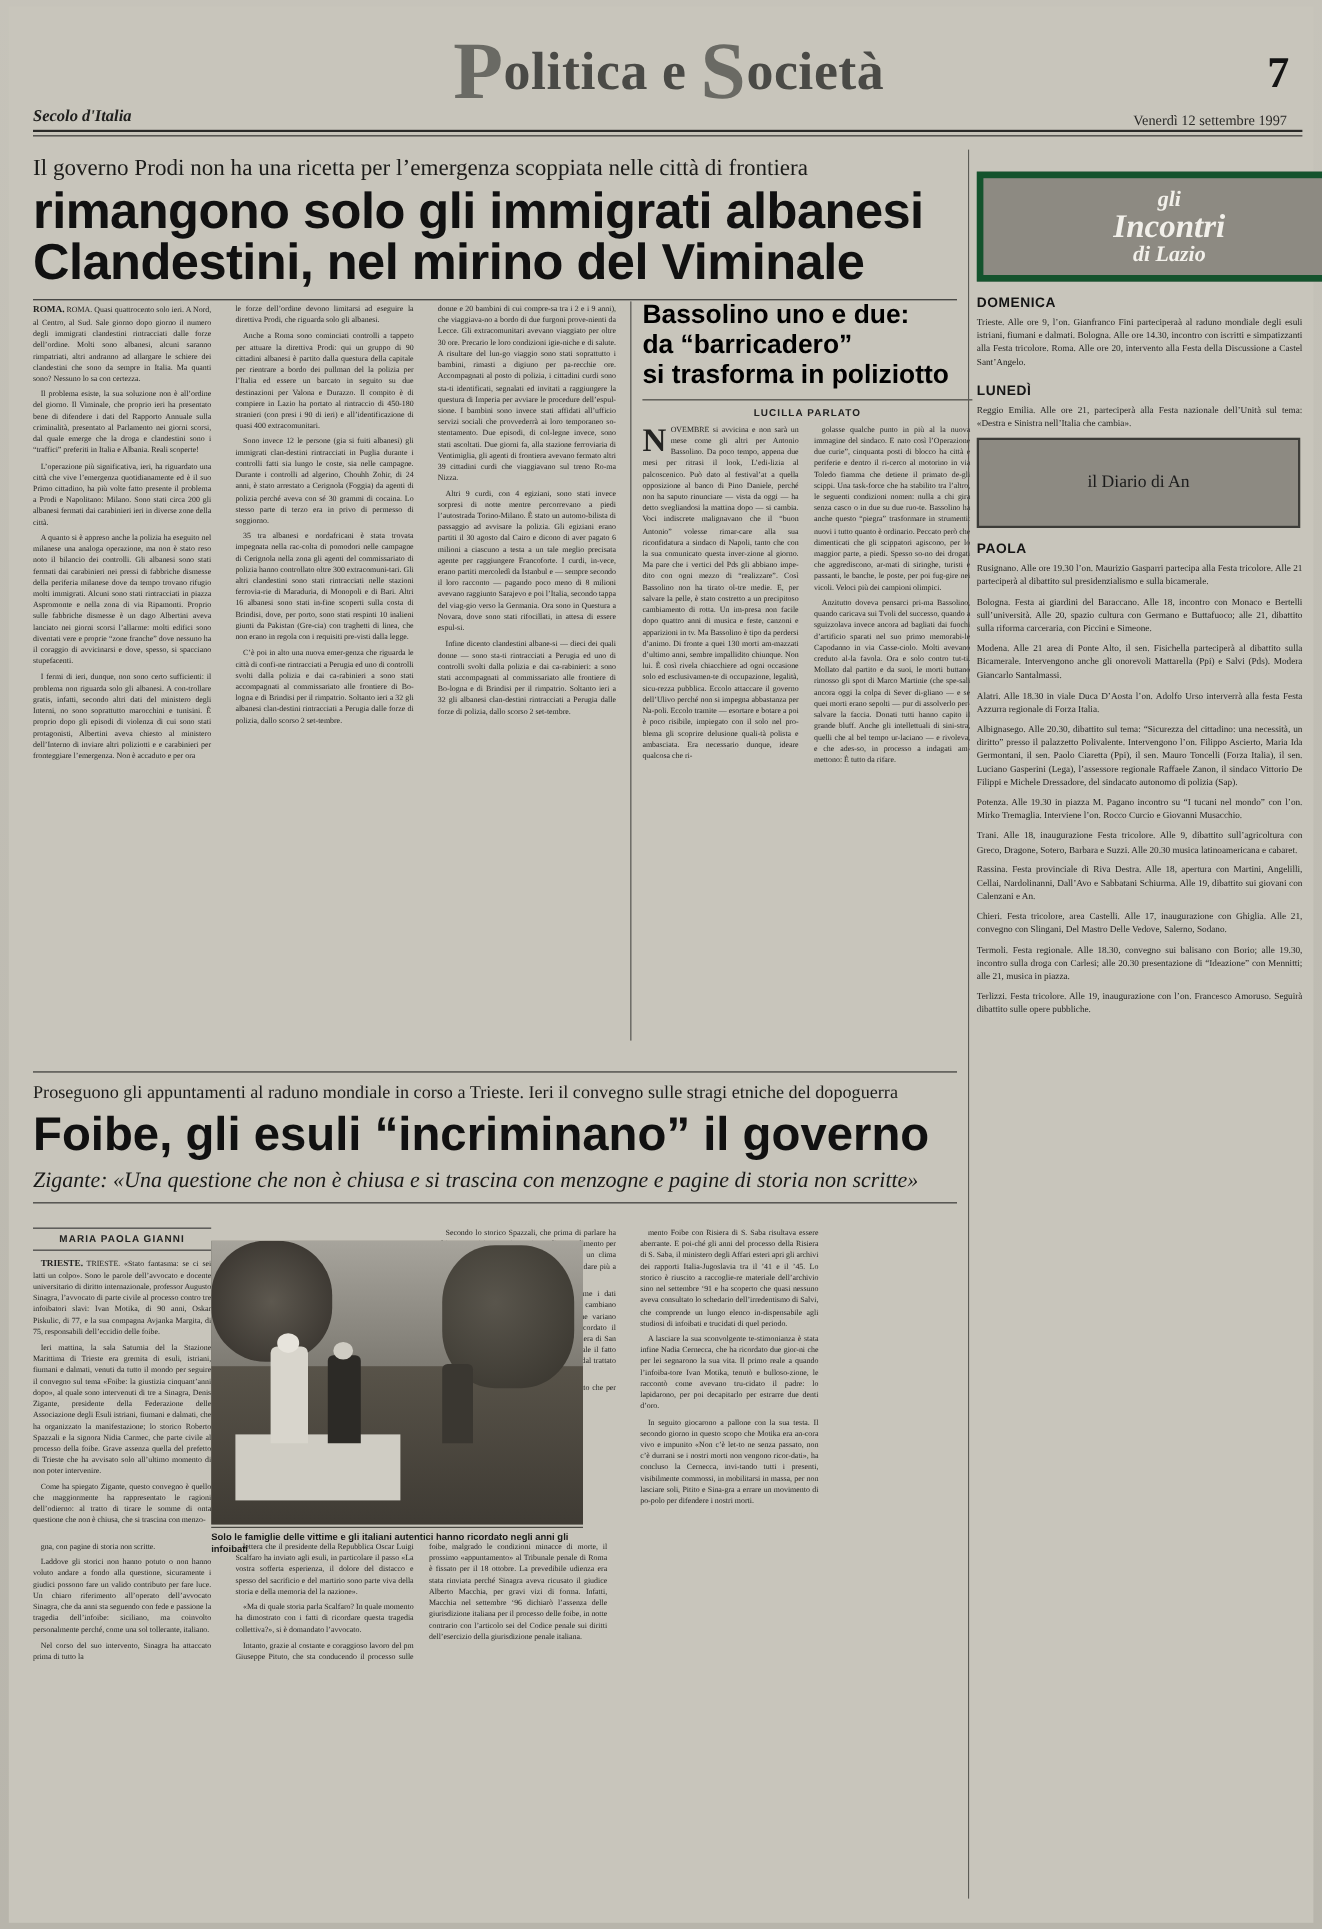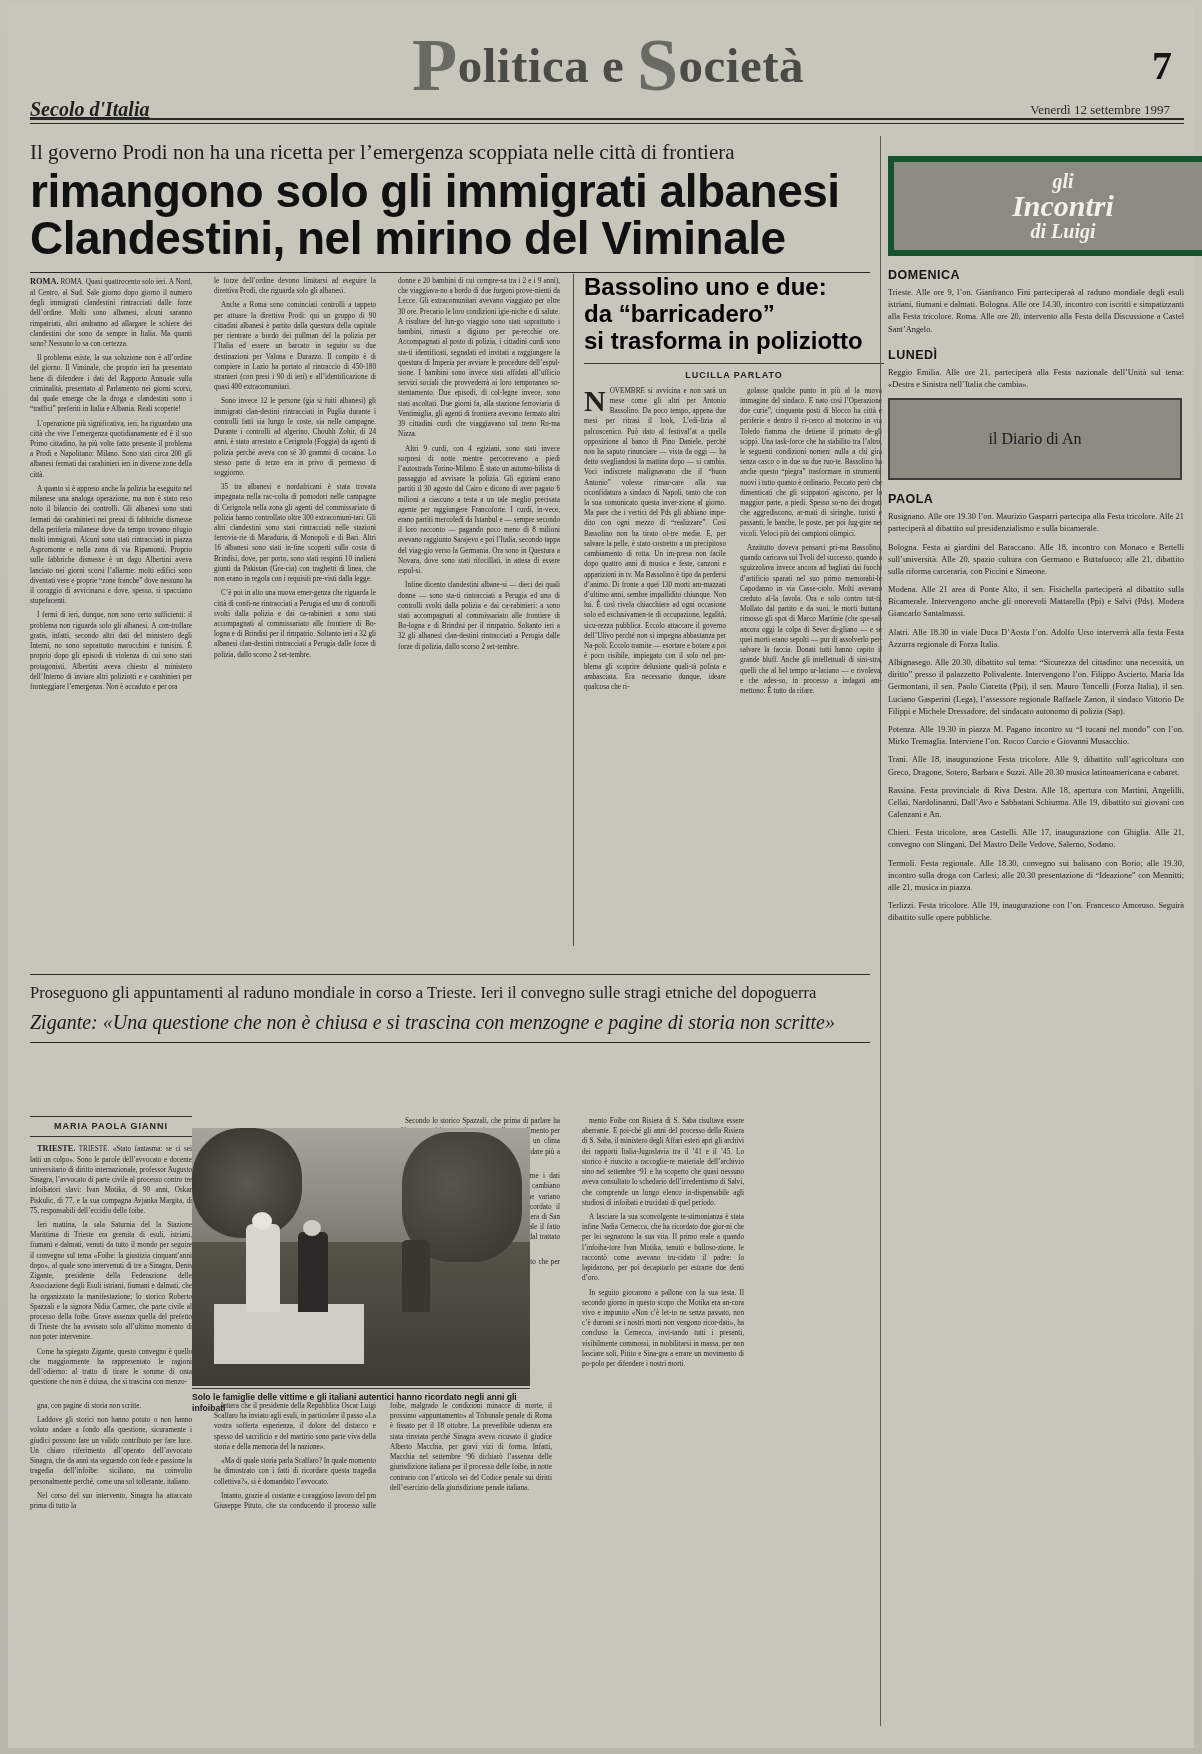--- a/index.html
+++ b/index.html
@@ -9,21 +9,21 @@
   .paper{position:absolute;left:8px;top:6px;width:1186px;height:1742px;background:#c8c5bb;}
 
   
   .masthead{position:absolute;left:60px;top:30px;width:1080px;height:80px;text-align:center;}
   .masthead .title{font-family:"Liberation Serif",serif;font-weight:bold;font-size:49px;letter-spacing:0.5px;color:#4a4a46;}
   .masthead .title .drop{font-size:74px;line-height:0.8;vertical-align:-8px;color:#6a6a64;}
   .pagenum{position:absolute;right:22px;top:36px;font-size:40px;font-weight:bold;font-family:"Liberation Serif",serif;color:#141414;}
 
   .rule-top{position:absolute;left:22px;top:112px;width:1154px;height:2px;background:#2a2a28;}
   .rule-top2{position:absolute;left:22px;top:117px;width:1154px;height:1px;background:#2a2a28;}
-  .secolo{position:absolute;left:22px;top:92px;font-size:20px;font-weight:bold;font-style:italic;font-family:"Liberation Serif",serif;color:#20201e;text-decoration:underline;}
+  .secolo{position:absolute;left:22px;top:92px;font-size:15px;font-weight:bold;font-style:italic;font-family:"Liberation Serif",serif;color:#20201e;}
   .dateline{position:absolute;right:24px;top:96px;font-size:13px;font-family:"Liberation Serif",serif;color:#2a2a28;}
 
   
   .mainzone{position:absolute;left:22px;top:124px;width:840px;}
   .kicker{font-size:21px;font-family:"Liberation Serif",serif;color:#1c1c1a;line-height:1.15;margin:10px 0 4px 0;}
   .headline{font-family:"Liberation Sans",sans-serif;font-weight:bold;font-size:46px;line-height:1.02;letter-spacing:-0.5px;color:#111;margin:4px 0 0 0;}
   .headline .l2{display:block;}
   .hr-thin{height:1px;background:#2a2a28;margin:10px 0 0 0;}
 
   
@@ -151,21 +151,21 @@
       </div>
     </div>
   </div>
 
   <div class="rail-sep"></div>
   <div class="rail">
     <div class="logobox">
       <div class="lt">
         <span class="s1">gli</span>
         <span class="s2">Incontri</span>
-        <span class="s3">di Luigi</span>
+        <span class="s3">di Lazio</span>
       </div>
     </div>
     <h4>DOMENICA</h4>
     <p>Trieste. Alle ore 9, l’on. Gianfranco Fini parteciperaà al raduno mondiale degli esuli istriani, fiumani e dalmati. Bologna. Alle ore 14.30, incontro con iscritti e simpatizzanti alla Festa tricolore. Roma. Alle ore 20, intervento alla Festa della Discussione a Castel Sant’Angelo.</p>
     <h4>LUNEDÌ</h4>
     <p>Reggio Emilia. Alle ore 21, parteciperà alla Festa nazionale dell’Unità sul tema: «Destra e Sinistra nell’Italia che cambia».</p>
 
     <div class="diariobox">
       <div class="lt">
         <span class="s1">il</span>
@@ -185,20 +185,21 @@
       <p>Rassina. Festa provinciale di Riva Destra. Alle 18, apertura con Martini, Angelilli, Cellai, Nardolinanni, Dall’Avo e Sabbatani Schiurma. Alle 19, dibattito sui giovani con Calenzani e An.</p>
       <p>Chieri. Festa tricolore, area Castelli. Alle 17, inaugurazione con Ghiglia. Alle 21, convegno con Slingani, Del Mastro Delle Vedove, Salerno, Sodano.</p>
       <p>Termoli. Festa regionale. Alle 18.30, convegno sui balisano con Borio; alle 19.30, incontro sulla droga con Carlesi; alle 20.30 presentazione di “Ideazione” con Mennitti; alle 21, musica in piazza.</p>
       <p>Terlizzi. Festa tricolore. Alle 19, inaugurazione con l’on. Francesco Amoruso. Seguirà dibattito sulle opere pubbliche.</p>
     </div>
   </div>
 
   <div class="story2">
     <div class="hline2"></div>
     <div class="kick" style="margin-top:8px">Proseguono gli appuntamenti al raduno mondiale in corso a Trieste. Ieri il convegno sulle stragi etniche del dopoguerra</div>
+    <div class="h2">Foibe, gli esuli “incriminano” il governo</div>
     <div class="sub">Zigante: «Una questione che non è chiusa e si trascina con menzogne e pagine di storia non scritte»</div>
     <div class="hline2"></div>
   </div>
 
   <div class="s2cols">
     <div class="s2col k1">
       <div class="authorbox">MARIA PAOLA GIANNI</div>
       <p class="first"><span class="dropcapword">TRIESTE.</span> <span>TRIESTE. «Stato fantasma: se ci sei latti un colpo». Sono le parole dell’avvocato e docente universitario di diritto internazionale, professor Augusto Sinagra, l’avvocato di parte civile al processo contro tre infoibatori slavi: Ivan Motika, di 90 anni, Oskar Piskulic, di 77, e la sua compagna Avjanka Margita, di 75, responsabili dell’eccidio delle foibe.</span></p>
       <p>Ieri mattina, la sala Saturnia del la Stazione Marittima di Trieste era gremita di esuli, istriani, fiumani e dalmati, venuti da tutto il mondo per seguire il convegno sul tema «Foibe: la giustizia cinquant’anni dopo», al quale sono intervenuti di tre a Sinagra, Denis Zigante, presidente della Federazione delle Associazione degli Esuli istriani, fiumani e dalmati, che ha organizzato la manifestazione; lo storico Roberto Spazzali e la signora Nidia Carmec, che parte civile al processo della foibe. Grave assenza quella del prefetto di Trieste che ha avvisato solo all’ultimo momento di non poter intervenire.</p>
       <p>Come ha spiegato Zigante, questo convegno è quello che maggiormente ha rappresentato le ragioni dell’odierno: al tratto di tirare le somme di onta questione che non è chiusa, che si trascina con menzo-</p>

